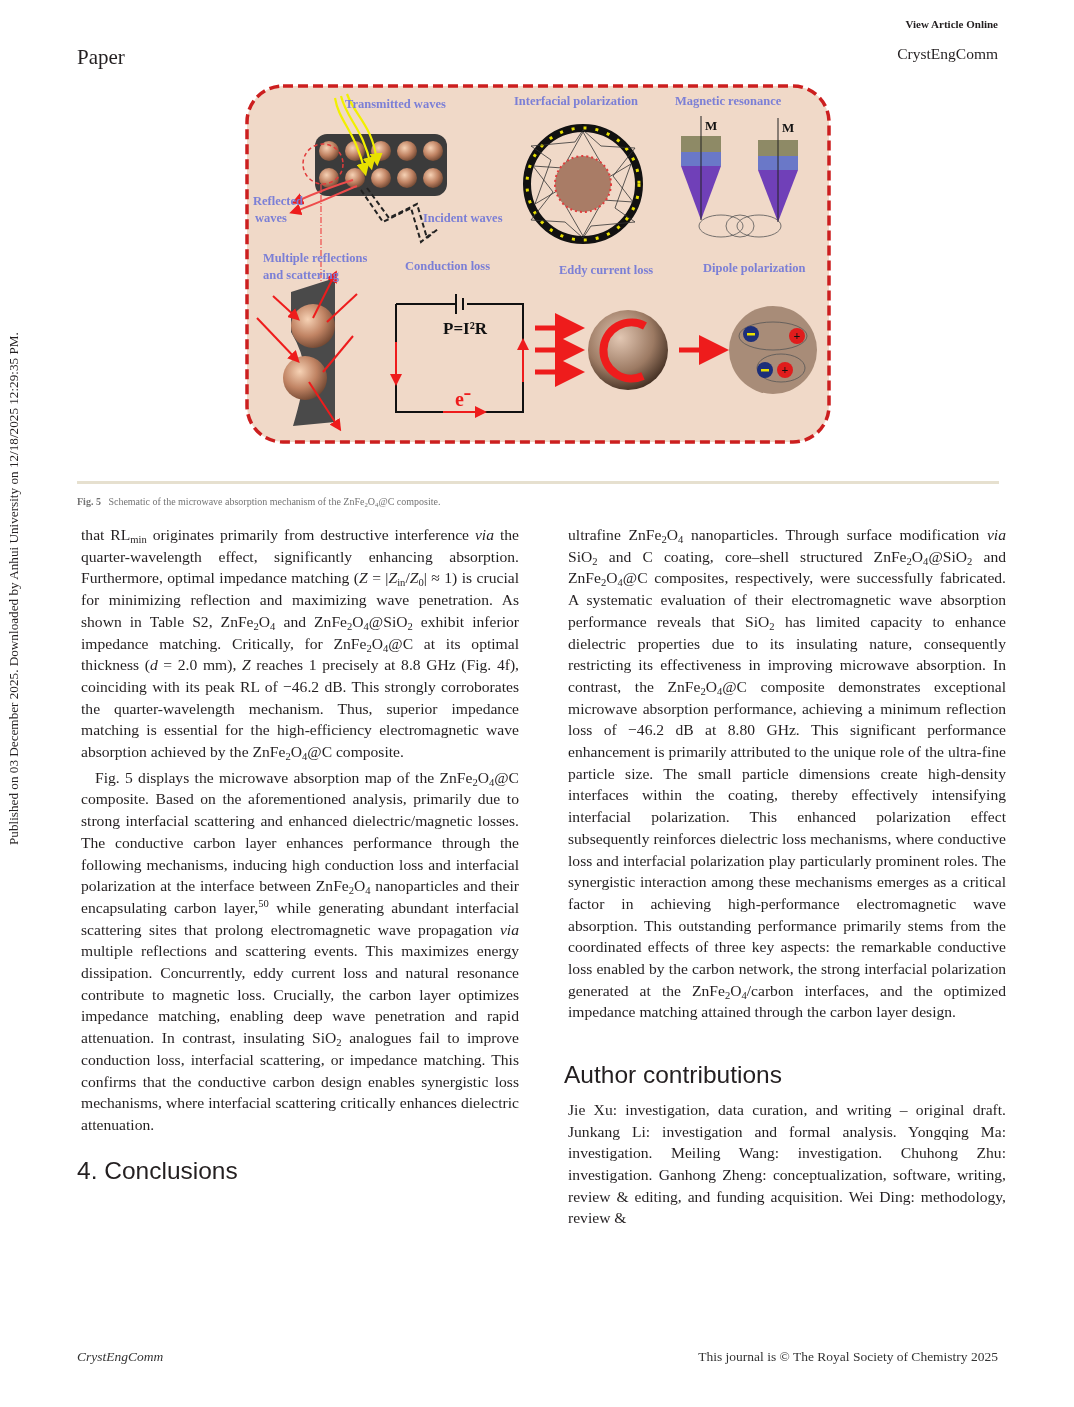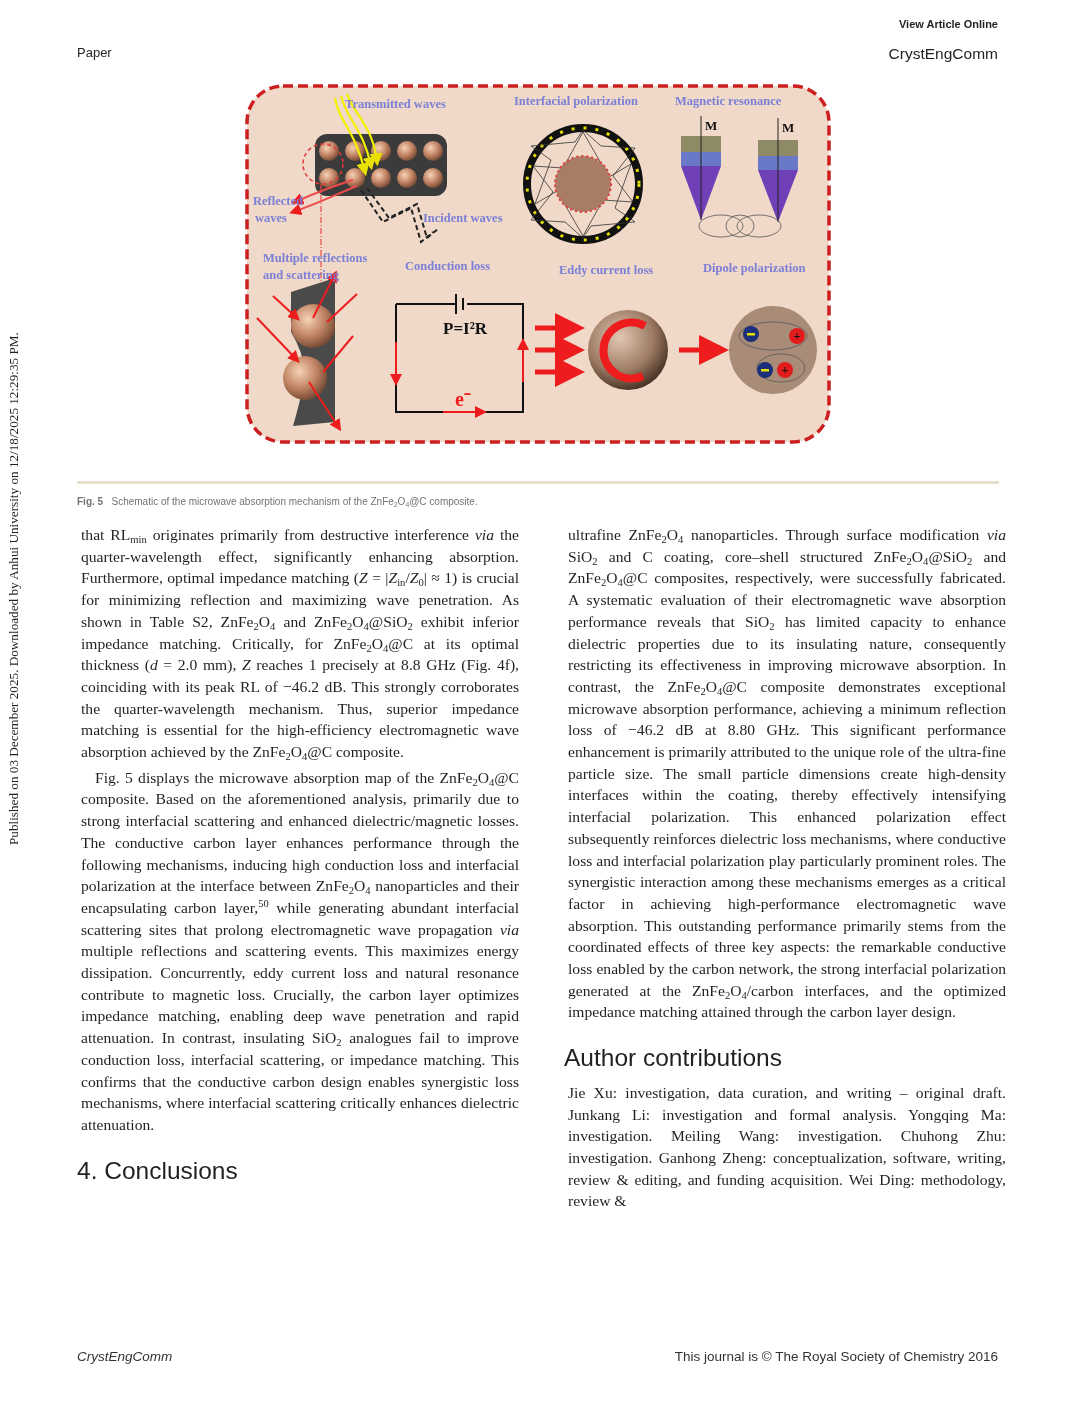--- a/index.html
+++ b/index.html
@@ -1,21 +1,21 @@
 <!DOCTYPE html>
 <html><head>
 <meta charset="utf-8">
 <style>
   html, body { margin: 0; padding: 0; background: #ffffff; }
   body { width: 1074px; height: 1407px; position: relative; overflow: hidden; color: #231f20; }
-  .sans { font-family: Liberation Sans, sans-serif; }
+  .sans { font-family: Liberation Serif, serif; }
   .serif { font-family: "Liberation Serif", "DejaVu Serif", serif; }
 
   .view-online { position: absolute; top: 18px; right: 76px; font-size: 11px; font-weight: bold; color: #231f20; }
-  .hdr-left { position: absolute; top: 45px; left: 77px; font-size: 13px; color: #231f20; }
+  .hdr-left { position: absolute; top: 45px; left: 77px; font-size: 21px; color: #231f20; }
   .hdr-right { position: absolute; top: 45px; right: 76px; font-size: 15.5px; color: #231f20; }
 
   .sidebar-note {
     position: absolute; left: 6px; top: 845px;
     transform-origin: 0 0; transform: rotate(-90deg);
     white-space: nowrap; font-size: 13.2px; color: #231f20;
   }
 
   .figure { position: absolute; left: 243px; top: 82px; width: 590px; height: 364px; }
   .caption { position: absolute; left: 77px; top: 456px; font-size: 10px; color: #737373; margin-top: 40px; }
@@ -191,18 +191,18 @@
 <div class="fig-rule"></div>
 
 <div class="col col-left serif">
   <p><span>that RL</span><sub>min</sub><span> originates primarily from destructive interference </span><i>via</i><span> the quarter-wavelength effect, significantly enhancing absorption. Furthermore, optimal impedance matching (</span><i>Z</i><span> = |</span><i>Z</i><sub>in</sub><span>/</span><i>Z</i><sub>0</sub><span>| ≈ 1) is crucial for minimizing reflection and maximizing wave penetration. As shown in Table S2, ZnFe</span><sub>2</sub><span>O</span><sub>4</sub><span> and ZnFe</span><sub>2</sub><span>O</span><sub>4</sub><span>@SiO</span><sub>2</sub><span> exhibit inferior impedance matching. Critically, for ZnFe</span><sub>2</sub><span>O</span><sub>4</sub><span>@C at its optimal thickness (</span><i>d</i><span> = 2.0 mm), </span><i>Z</i><span> reaches 1 precisely at 8.8 GHz (Fig. 4f), coinciding with its peak RL of −46.2 dB. This strongly corroborates the quarter-wavelength mechanism. Thus, superior impedance matching is essential for the high-efficiency electromagnetic wave absorption achieved by the ZnFe</span><sub>2</sub><span>O</span><sub>4</sub><span>@C composite.</span></p>
   <p class="indent"><span>Fig. 5 displays the microwave absorption map of the ZnFe</span><sub>2</sub><span>O</span><sub>4</sub><span>@C composite. Based on the aforementioned analysis, primarily due to strong interfacial scattering and enhanced dielectric/magnetic losses. The conductive carbon layer enhances performance through the following mechanisms, inducing high conduction loss and interfacial polarization at the interface between ZnFe</span><sub>2</sub><span>O</span><sub>4</sub><span> nanoparticles and their encapsulating carbon layer,</span><sup>50</sup><span> while generating abundant interfacial scattering sites that prolong electromagnetic wave propagation </span><i>via</i><span> multiple reflections and scattering events. This maximizes energy dissipation. Concurrently, eddy current loss and natural resonance contribute to magnetic loss. Crucially, the carbon layer optimizes impedance matching, enabling deep wave penetration and rapid attenuation. In contrast, insulating SiO</span><sub>2</sub><span> analogues fail to improve conduction loss, interfacial scattering, or impedance matching. This confirms that the conductive carbon design enables synergistic loss mechanisms, where interfacial scattering critically enhances dielectric attenuation.</span></p>
   <h2 class="h-section" style="margin-top:24px; margin-bottom:26px;">4. Conclusions</h2>
 </div>
 
 <div class="col col-right serif">
   <p><span>ultrafine ZnFe</span><sub>2</sub><span>O</span><sub>4</sub><span> nanoparticles. Through surface modification </span><i>via</i><span> SiO</span><sub>2</sub><span> and C coating, core–shell structured ZnFe</span><sub>2</sub><span>O</span><sub>4</sub><span>@SiO</span><sub>2</sub><span> and ZnFe</span><sub>2</sub><span>O</span><sub>4</sub><span>@C composites, respectively, were successfully fabricated. A systematic evaluation of their electromagnetic wave absorption performance reveals that SiO</span><sub>2</sub><span> has limited capacity to enhance dielectric properties due to its insulating nature, consequently restricting its effectiveness in improving microwave absorption. In contrast, the ZnFe</span><sub>2</sub><span>O</span><sub>4</sub><span>@C composite demonstrates exceptional microwave absorption performance, achieving a minimum reflection loss of −46.2 dB at 8.80 GHz. This significant performance enhancement is primarily attributed to the unique role of the ultra-fine particle size. The small particle dimensions create high-density interfaces within the coating, thereby effectively intensifying interfacial polarization. This enhanced polarization effect subsequently reinforces dielectric loss mechanisms, where conductive loss and interfacial polarization play particularly prominent roles. The synergistic interaction among these mechanisms emerges as a critical factor in achieving high-performance electromagnetic wave absorption. This outstanding performance primarily stems from the coordinated effects of three key aspects: the remarkable conductive loss enabled by the carbon network, the strong interfacial polarization generated at the ZnFe</span><sub>2</sub><span>O</span><sub>4</sub><span>/carbon interfaces, and the optimized impedance matching attained through the carbon layer design.</span></p>
-  <h2 class="h-section" style="margin-top:24px; margin-bottom:13px;">Author contributions</h2>
+  <h2 class="h-section" style="margin-top:41px; margin-bottom:13px;">Author contributions</h2>
   <p>Jie Xu: investigation, data curation, and writing – original draft. Junkang Li: investigation and formal analysis. Yongqing Ma: investigation. Meiling Wang: investigation. Chuhong Zhu: investigation. Ganhong Zheng: conceptualization, software, writing, review &amp; editing, and funding acquisition. Wei Ding: methodology, review &amp;</p>
 </div>
 
 <div class="footer-left sans">CrystEngComm</div>
-<div class="footer-right sans">This journal is © The Royal Society of Chemistry 2016</div>
+<div class="footer-right sans">This journal is © The Royal Society of Chemistry 2025</div>
 
 </body></html>

